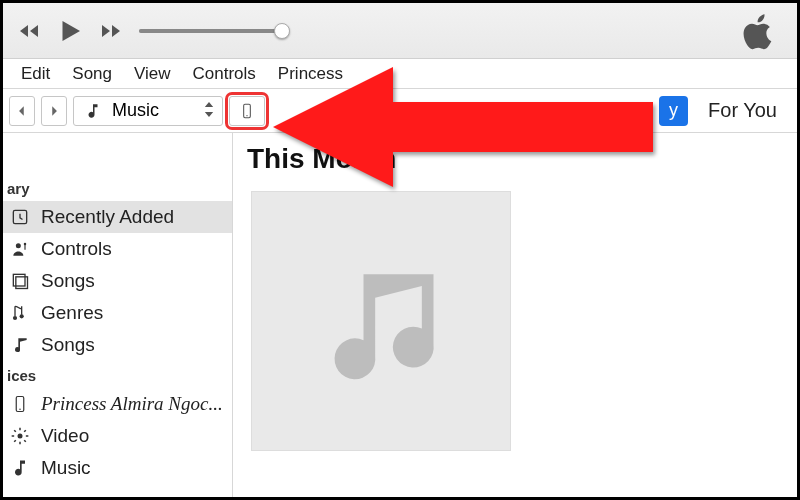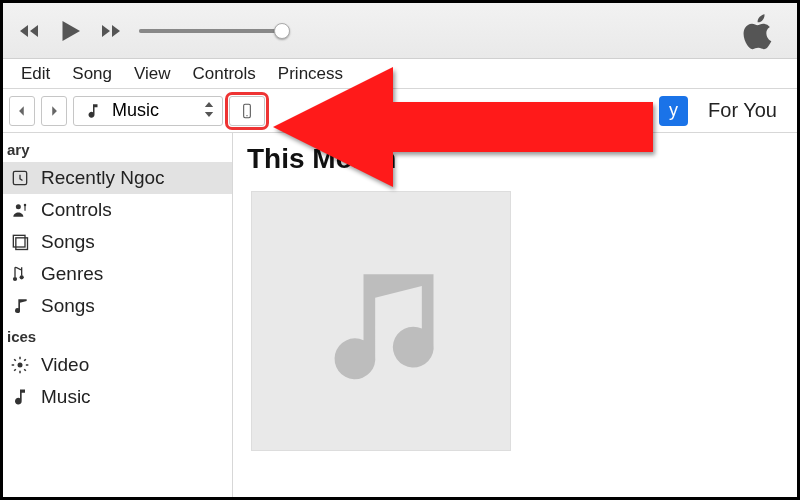--- a/index.html
+++ b/index.html
@@ -28,21 +28,21 @@
   .selector { height: 30px; border: 1px solid #c6c6c6; border-radius: 3px; background: #fff; display: flex; align-items: center; padding: 0 8px; gap: 8px; min-width: 150px; font-size: 18px; }
   .selector .sort-icon { margin-left: auto; color: #555; font-size: 14px; line-height: 1; }
   .device-btn { width: 36px; height: 30px; border: 1px solid #c6c6c6; border-radius: 3px; background: #fff; display: flex; align-items: center; justify-content: center; color: #555; outline: 3px solid #e33; outline-offset: 1px; }
   .toolbar-spacer { flex: 1; }
   .tab-pill { height: 30px; background: #1a73e8; color: #fff; border-radius: 4px; padding: 0 10px; display: flex; align-items: center; font-size: 18px; }
   .tab-link { padding: 0 14px; font-size: 20px; color: #222; }
 
   
   .main { display: flex; height: calc(500px - 56px - 30px - 44px - 6px); }
   .sidebar { width: 230px; border-right: 1px solid #d7d7d7; background: #fff; padding-top: 2px; overflow: hidden; }
-  .sec-head { font-size: 15px; color: #333; font-weight: 700; padding: 6px 8px 4px 4px; }
+  .sec-head { font-size: 15px; color: #333; font-weight: 700; padding: 6px 8px 4px 4px; margin-top: 39px; }
   .sb-item { display: flex; align-items: center; gap: 10px; padding: 5px 8px 5px 6px; font-size: 19px; color: #222; }
   .sb-item.selected { background: #e2e2e2; }
   .sb-item.italic span.lbl { font-style: italic; font-family: Georgia, serif; }
   .sb-icon { width: 22px; height: 22px; display: flex; align-items: center; justify-content: center; color: #333; flex-shrink: 0; }
   .lbl { white-space: nowrap; overflow: hidden; text-overflow: ellipsis; }
 
   .content { flex: 1; padding: 10px 14px; position: relative; }
   .content h2 { font-size: 28px; font-weight: 700; color: #111; margin-bottom: 16px; }
   .album-ph { width: 260px; height: 260px; background: #e9e9e9; border: 1px solid #ddd; margin-left: 4px; display: flex; align-items: center; justify-content: center; color: #bdbdbd; }
 
@@ -135,21 +135,21 @@
     <div class="sidebar">
       <div class="sec-head">ary</div>
 
       <div class="sb-item selected">
         <span class="sb-icon">
           <svg viewBox="0 0 24 24" width="20" height="20">
               <rect x="4" y="4" width="16" height="16" rx="2" fill="none" stroke="currentColor" stroke-width="1.6"></rect>
               <path d="M12 8v5l3 2" stroke="currentColor" stroke-width="1.6" fill="none"></path>
             </svg>
         </span>
-        <span class="lbl">Recently Ngoc</span>
+        <span class="lbl">Recently Added</span>
       </div>
       <div class="sb-item">
         <span class="sb-icon">
           <svg viewBox="0 0 24 24" width="20" height="20">
               <circle cx="10" cy="8" r="3" fill="currentColor"></circle>
               <path d="M4 20c0-3 3-5 6-5s6 2 6 5" fill="currentColor"></path>
               <circle cx="18" cy="6" r="1.5" fill="currentColor"></circle>
               <path d="M18 7v6" stroke="currentColor" stroke-width="1.4"></path>
             </svg>
         </span>
@@ -179,20 +179,29 @@
       <div class="sb-item">
         <span class="sb-icon">
           <svg viewBox="0 0 24 24" width="20" height="20">
               <path fill="currentColor" d="M10 4v10.6A3 3 0 1 0 12 17V8l8-2V4z"></path>
             </svg>
         </span>
         <span class="lbl">Songs</span>
       </div>
 
       <div class="sec-head" style="margin-top:0">ices</div>
+      <div class="sb-item italic">
+        <span class="sb-icon">
+          <svg viewBox="0 0 24 24" width="18" height="20">
+              <rect x="7" y="2" width="10" height="20" rx="2" fill="none" stroke="currentColor" stroke-width="1.6"></rect>
+              <circle cx="12" cy="19" r="1" fill="currentColor"></circle>
+            </svg>
+        </span>
+        <span class="lbl">Princess Almira Ngoc...</span>
+      </div>
       <div class="sb-item">
         <span class="sb-icon">
           <svg viewBox="0 0 24 24" width="20" height="20">
               <circle cx="12" cy="12" r="3" fill="currentColor"></circle>
               <path d="M12 2v3M12 19v3M2 12h3M19 12h3M5 5l2 2M17 17l2 2M19 5l-2 2M5 19l2-2" stroke="currentColor" stroke-width="1.8"></path>
             </svg>
         </span>
         <span class="lbl">Video</span>
       </div>
       <div class="sb-item">

